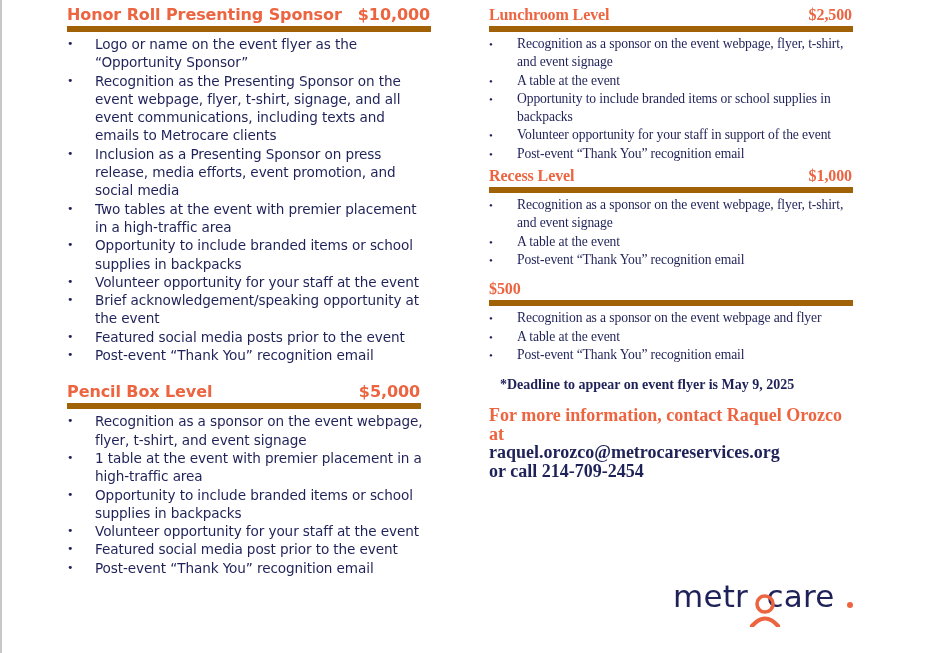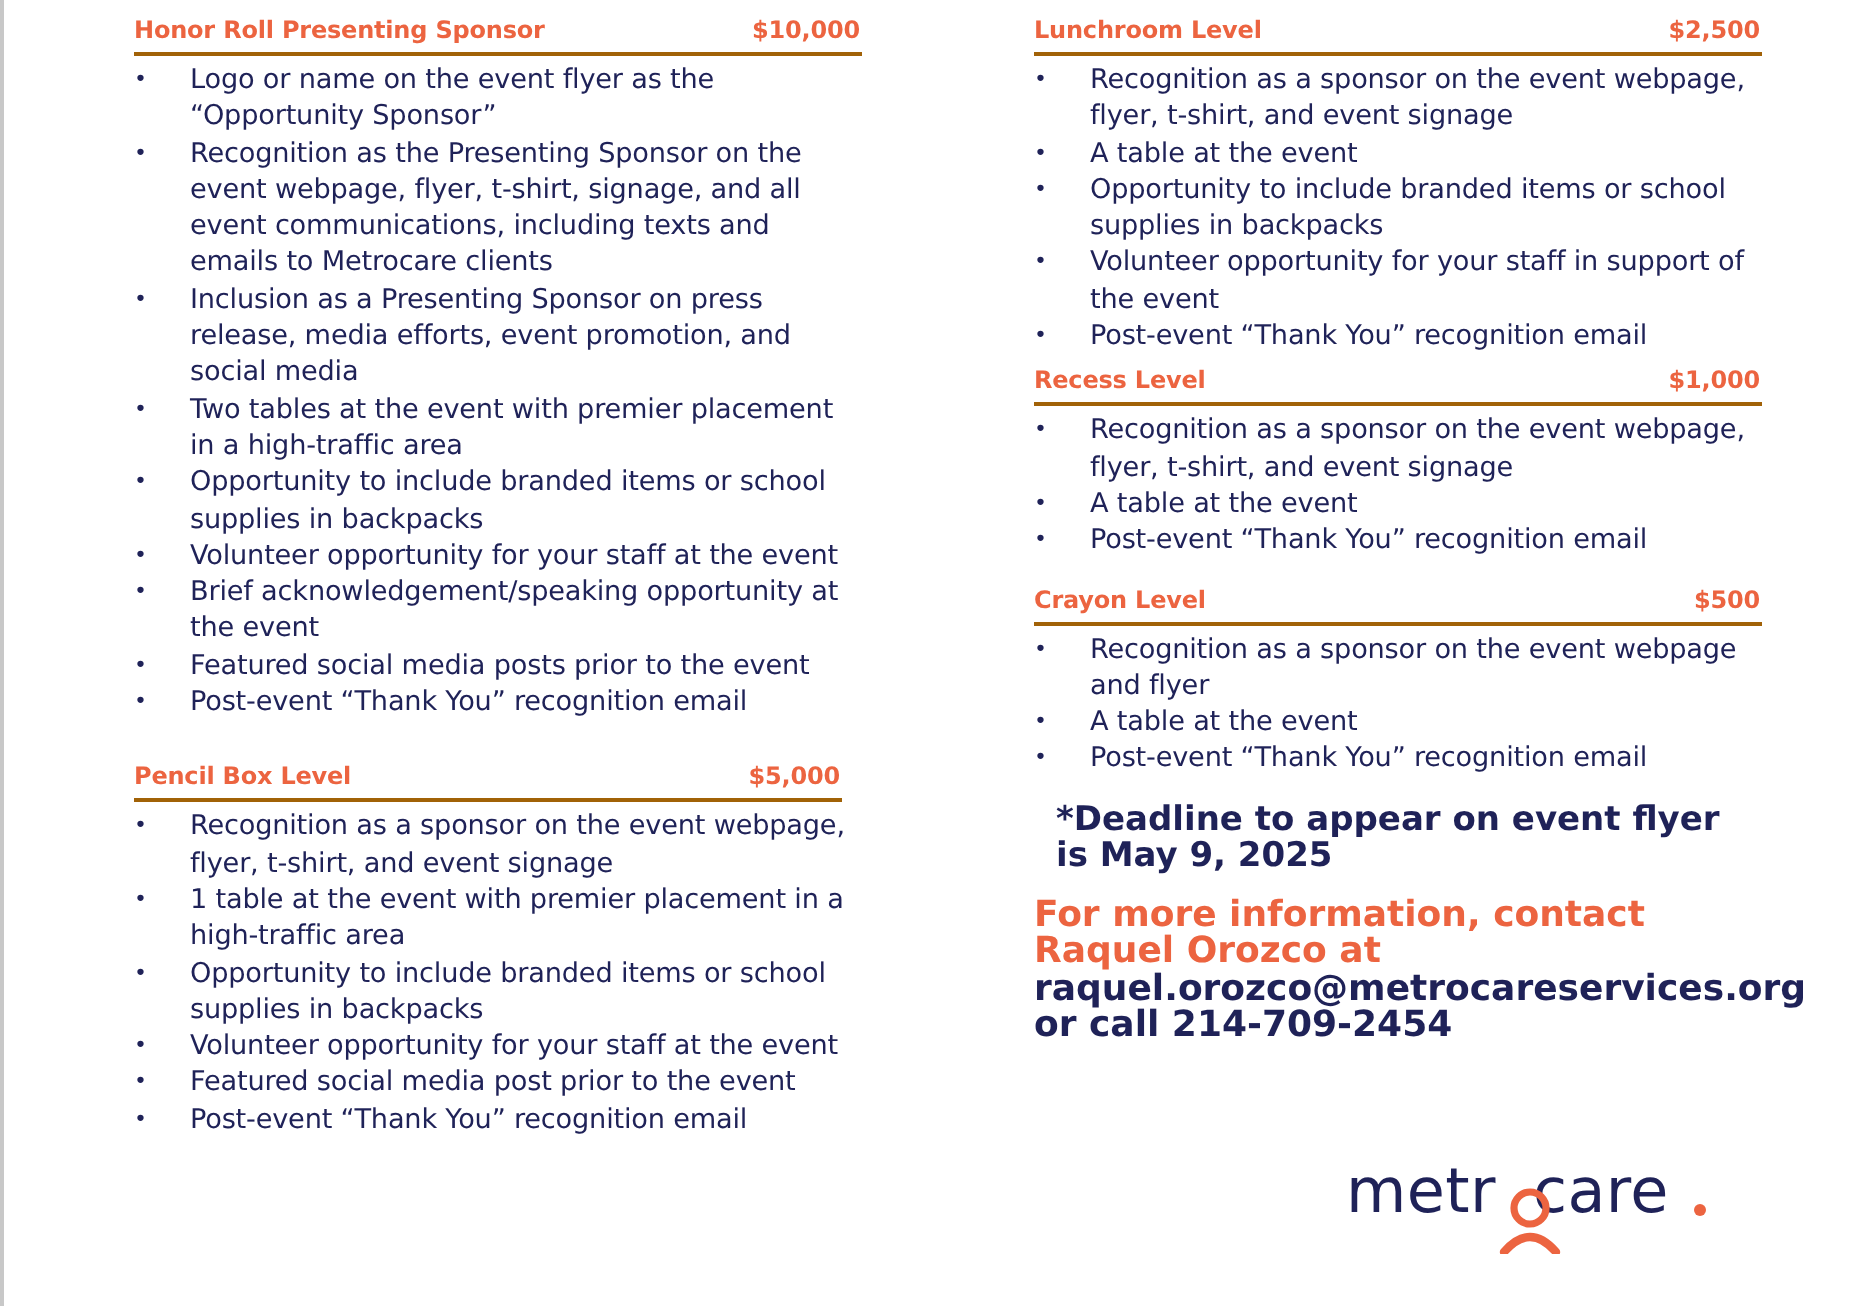--- a/index.html
+++ b/index.html
@@ -8,49 +8,49 @@
     background: #ffffff;
     font-family: "DejaVu Sans", sans-serif;
     position: relative;
   }
   .left-rule {
     position: absolute; left: 0; top: 0; width: 2px; height: 653px;
     background: #c8c8c8;
   }
   .col { position: absolute; }
   .col-left { left: 67px; top: 4px; width: 364px; }
-  .col-right { left: 517px; top: 4px; width: 364px; }
+  .col-right { left: 489px; top: 4px; width: 364px; font-family: Liberation Serif, serif; }
 
   .tier { margin: 0; }
   .tier-header {
     display: flex; justify-content: space-between; align-items: baseline;
-    border-bottom: 2px solid #a16207;
+    border-bottom: 6px solid #a16207;
     color: #ec6440;
     font-weight: bold;
-    font-size: 12px;
+    font-size: 16px;
     line-height: 22px;
     padding: 0 1px 0 0;
     letter-spacing: -0.1px;
   }
   .tier-list { list-style: none; margin: 3px 0 0 0; padding: 0; }
   .tier-list li {
     position: relative;
     padding-left: 28px;
     color: #1f2258;
     font-size: 13.6px;
     line-height: 18.3px;
     letter-spacing: -0.1px;
   }
   .tier-list li .bullet {
     position: absolute; left: 0; top: 0; width: 10px;
     text-align: left; font-size: 11px;
   }
 
   .note-deadline {
-    color: #1f2258; font-weight: bold; font-size: 17px; line-height: 18px;
+    color: #1f2258; font-weight: bold; font-size: 14px; line-height: 18px;
     margin: 0; padding-left: 11px;
   }
   .contact { margin-top: 12px; font-weight: bold; font-size: 18px; line-height: 18.5px; }
   .contact .lead { color: #ec6440; }
   .contact .dark { color: #1f2258; }
 
   .logo {
     position: absolute; left: 673px; top: 576px; height: 50px; width: 200px;
   }
   .logo-word {
@@ -128,21 +128,20 @@
     </div>
     <ul class="tier-list">
         <li><span class="bullet">•</span><span>Recognition as a sponsor on the event webpage, flyer, t-shirt, and event signage</span></li>
         <li><span class="bullet">•</span><span>A table at the event</span></li>
         <li><span class="bullet">•</span><span>Post-event “Thank You” recognition email</span></li>
       </ul>
   </section>
 
   <section class="tier" style="margin-top:9px;">
     <div class="tier-header">
-      <span>Crayon Level</span>
       <span>$500</span>
     </div>
     <ul class="tier-list">
         <li><span class="bullet">•</span><span>Recognition as a sponsor on the event webpage and flyer</span></li>
         <li><span class="bullet">•</span><span>A table at the event</span></li>
         <li><span class="bullet">•</span><span>Post-event “Thank You” recognition email</span></li>
       </ul>
   </section>
 
   <p class="note-deadline" style="margin-top:12px;">*Deadline to appear on event flyer is May 9, 2025</p>

